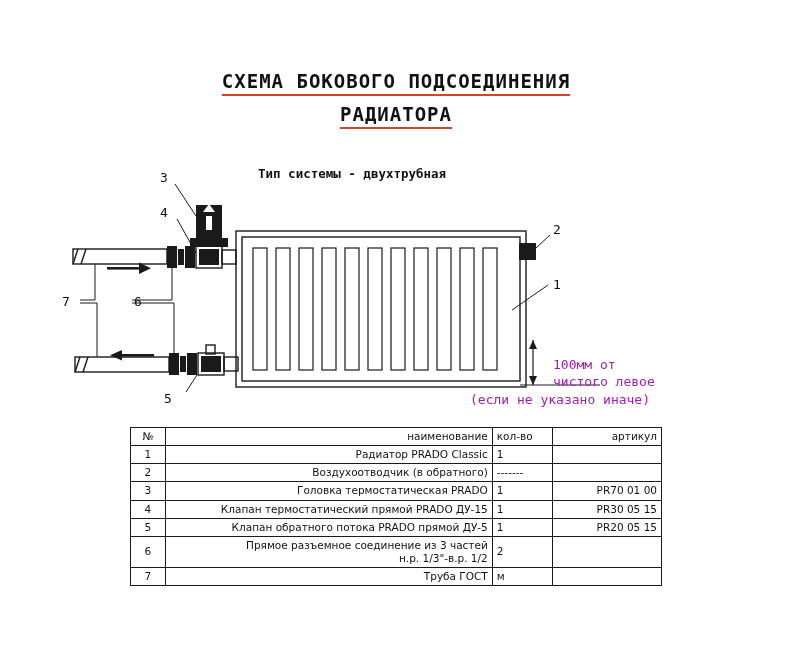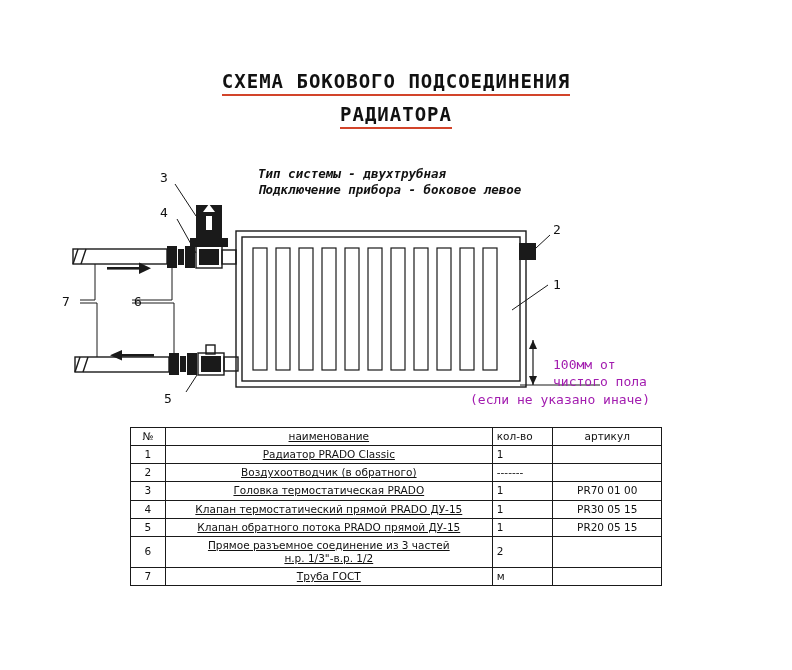--- a/index.html
+++ b/index.html
@@ -38,21 +38,20 @@
     padding-bottom: 2px;
     display: inline-block;
   }
   #title-line1 { top: 70px; font-size: 19px; }
   #title-line2 { top: 103px; font-size: 19px; }
 
   
   .subtitle {
     position: absolute;
     font-family: "DejaVu Sans Mono", monospace;
-    font-style: italic;
     font-weight: bold;
     font-size: 12.5px;
     color: #111;
     white-space: nowrap;
   }
   #sub1 { left: 258px; top: 166px; }
   #sub2 { left: 258px; top: 182px; }
 
   
   #drawing {
@@ -99,38 +98,37 @@
     padding: 2px 4px;
     color: #111;
     font-weight: normal;
     vertical-align: middle;
     line-height: 1.25;
   }
   #spec-table thead td {
     font-size: 10.5px;
   }
   .c-num   { width: 26px;  text-align: center; }
-  .c-name  { width: 320px; text-align: center; padding-left: 6px; text-decoration: underline; }
+  .c-name  { width: 320px; text-align: right; padding-left: 6px; }
   .c-qty   { width: 52px;  text-align: left; }
-  .c-art   { width: 100px; text-align: center; padding-left: 5px; }
+  .c-art   { width: 100px; text-align: right; padding-left: 5px; }
 </style>
 </head>
 <body>
 
 <div id="stage">
 
   <div class="title" id="title-line1">
     <span class="u">СХЕМА БОКОВОГО ПОДСОЕДИНЕНИЯ</span>
   </div>
   <div class="title" id="title-line2">
     <span class="u">РАДИАТОРА</span>
   </div>
 
   <div class="subtitle" id="sub1">Тип системы - двухтрубная</div>
-  <div class="subtitle" id="sub2">Подключение прибора - боковое левое</div>
 
   <svg id="drawing" viewBox="0 0 792 430">
 
     <g stroke="#1a1a1a" fill="none" stroke-width="1.4">
 
       <rect x="236" y="231" width="290" height="156"></rect>
       <rect x="242" y="237" width="278" height="144"></rect>
 
       <g stroke-width="1.2">
         <rect x="253" y="248" width="14" height="122"></rect>
@@ -234,21 +232,21 @@
 
   <div class="callout" style="left:553px; top:277px;">1</div>
   <div class="callout" style="left:553px; top:222px;">2</div>
   <div class="callout" style="left:160px; top:170px;">3</div>
   <div class="callout" style="left:160px; top:205px;">4</div>
   <div class="callout" style="left:164px; top:391px;">5</div>
   <div class="callout" style="left:134px; top:294px;">6</div>
   <div class="callout" style="left:62px;  top:294px;">7</div>
 
   <div class="note" id="note1">100мм от</div>
-  <div class="note" id="note2">чистого пола</div>
+  <div class="note" id="note2">чистого левое</div>
   <div class="note" id="note3">(если не указано иначе)</div>
 
   <table id="spec-table">
     <thead>
       <tr>
         <td class="c-num">№</td>
         <td class="c-name">наименование</td>
         <td class="c-qty">кол-во</td>
         <td class="c-art">артикул</td>
       </tr>
@@ -273,21 +271,21 @@
         <td class="c-art">PR70 01 00</td>
       </tr>
       <tr>
         <td class="c-num">4</td>
         <td class="c-name">Клапан термостатический прямой PRADO ДУ-15</td>
         <td class="c-qty">1</td>
         <td class="c-art">PR30 05 15</td>
       </tr>
       <tr>
         <td class="c-num">5</td>
-        <td class="c-name">Клапан обратного потока PRADO прямой ДУ-15</td>
+        <td class="c-name">Клапан обратного потока PRADO прямой ДУ-5</td>
         <td class="c-qty">1</td>
         <td class="c-art">PR20 05 15</td>
       </tr>
       <tr>
         <td class="c-num">6</td>
         <td class="c-name" style="white-space: pre-line;">Прямое разъемное соединение из 3 частей
 н.р. 1/3"-в.р. 1/2</td>
         <td class="c-qty">2</td>
         <td class="c-art"></td>
       </tr>

